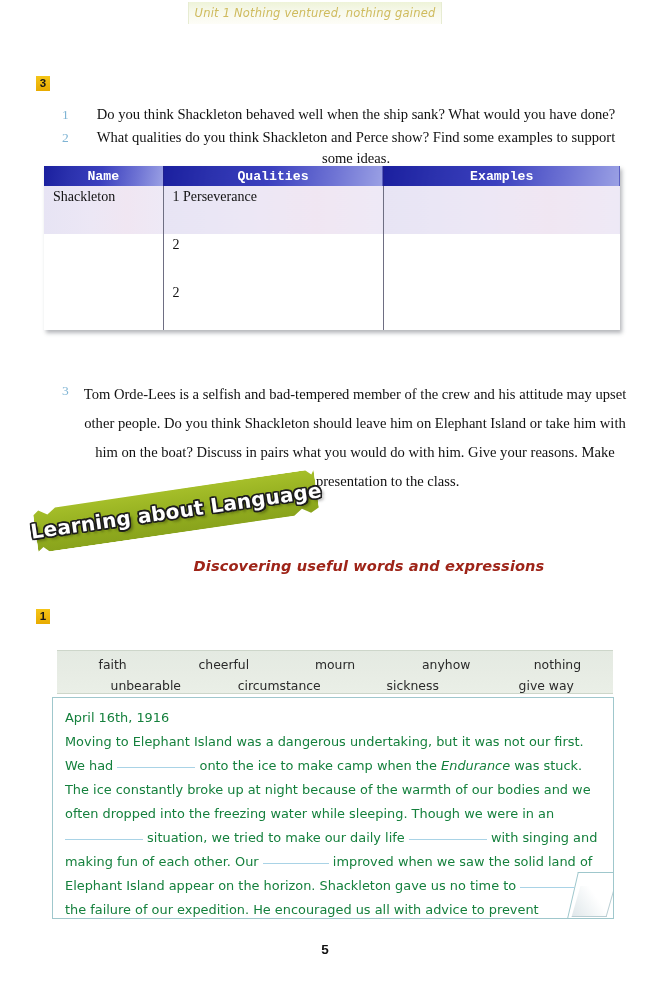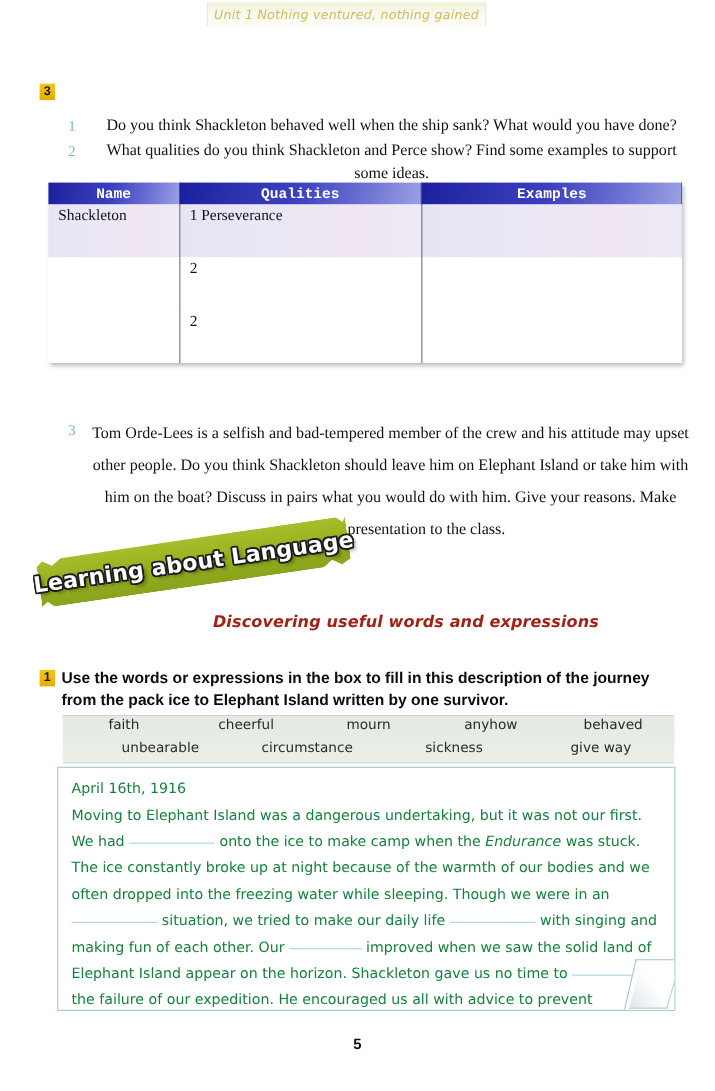--- a/index.html
+++ b/index.html
@@ -204,21 +204,21 @@
     background: linear-gradient(180deg, #e4eae2 0%, #e7ece4 50%, #eaefe7 100%);
     border-top: 1px solid #cdd6ca;
     border-bottom: 1px solid #cdd6ca;
     font-family: "DejaVu Sans", sans-serif;
     font-size: 12.4px;
     color: #2a2a2a;
   }
   .wb-row {
     display: flex;
     height: 21px;
-    align-items: flex-start;
+    align-items: flex-end;
   }
   .wb-row span {
     flex: 1 1 0;
     text-align: center;
   }
   .wb-row.row2 { padding-left: 22px; }
 
   
   .passage {
     position: absolute;
@@ -345,33 +345,29 @@
 
 <div class="ribbon">
   <div class="ribbon-bg"></div>
   <div class="ribbon-text">Learning about Language</div>
 </div>
 
 <div class="red-head">Discovering useful words and expressions</div>
 
 <div class="task-row" style="left:36px; top:607px; width:600px;">
   <div class="num-badge">1</div>
-  <div class="task-title">
-    <span>Use the words or expressions in the box to fill in this description of the journey</span><br>
-    <span>from the pack ice to Elephant Island written by one survivor.</span>
-  </div>
 </div>
 
 <div class="wordbank">
   <div class="wb-row row1">
     <span>faith</span>
     <span>cheerful</span>
     <span>mourn</span>
     <span>anyhow</span>
-    <span>behaved</span>
+    <span>nothing</span>
   </div>
   <div class="wb-row row2">
     <span>unbearable</span>
     <span>circumstance</span>
     <span>sickness</span>
     <span>give way</span>
   </div>
 </div>
 
 <div class="passage">

